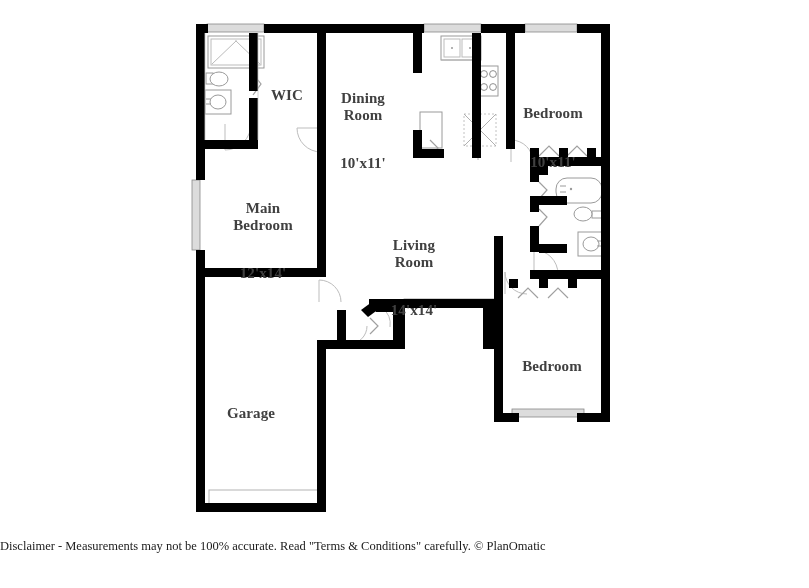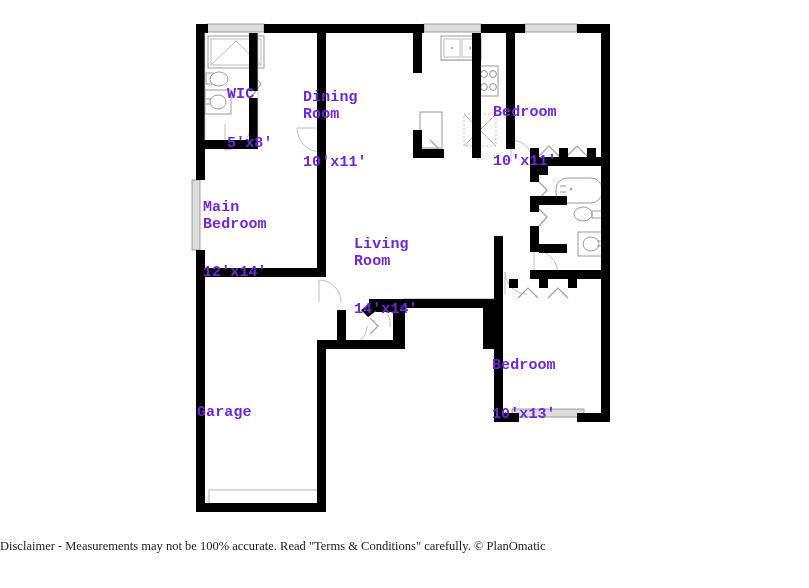--- a/index.html
+++ b/index.html
@@ -17,23 +17,24 @@
   }
   #plan-svg {
     position: absolute;
     left: 0;
     top: 0;
     width: 809px;
     height: 588px;
   }
   .room-label {
     position: absolute;
-    font-family: Liberation Mono, monospace;
+    text-align: center;
+    font-family: Liberation Serif, serif;
     font-weight: bold;
-    color: #6d28d9;
+    color: #404040;
     line-height: 1.08;
     white-space: pre;
     letter-spacing: 0.1px;
   }
   .rl-name { display: block; }
   .rl-dim  { display: block; }
   .size-15 { font-size: 15px; }
   .size-11 { font-size: 11px; }
   #disclaimer {
     position: absolute;
@@ -272,21 +273,20 @@
 
     <g fill="none" stroke="#c8c8c8" stroke-width="0.8">
       <line x1="205" y1="33" x2="205" y2="140"></line>
       <line x1="258" y1="33" x2="258" y2="140"></line>
     </g>
 
   </svg>
 
   <div class="room-label size-15" style="left:227px; top:55px; width:120px;">
     <span class="rl-name">WIC</span>
-    <span class="rl-dim">5'x8'</span>
   </div>
 
   <div class="room-label size-15" style="left:303px; top:58px; width:120px;">
     <span class="rl-name">Dining
 Room</span>
     <span class="rl-dim">10'x11'</span>
   </div>
 
 
   <div class="room-label size-15" style="left:493px; top:73px; width:120px;">
@@ -301,21 +301,20 @@
   </div>
 
   <div class="room-label size-15" style="left:354px; top:205px; width:120px;">
     <span class="rl-name">Living
 Room</span>
     <span class="rl-dim">14'x14'</span>
   </div>
 
   <div class="room-label size-15" style="left:492px; top:326px; width:120px;">
     <span class="rl-name">Bedroom</span>
-    <span class="rl-dim">10'x13'</span>
   </div>
 
 
   <div class="room-label size-15" style="left:197px; top:373px; width:108px;">
     <span class="rl-name">Garage</span>
   </div>
 
   <div id="disclaimer">Disclaimer - Measurements may not be 100% accurate. Read "Terms &amp; Conditions" carefully. © PlanOmatic</div>
   <div id="watermark"></div>
 

